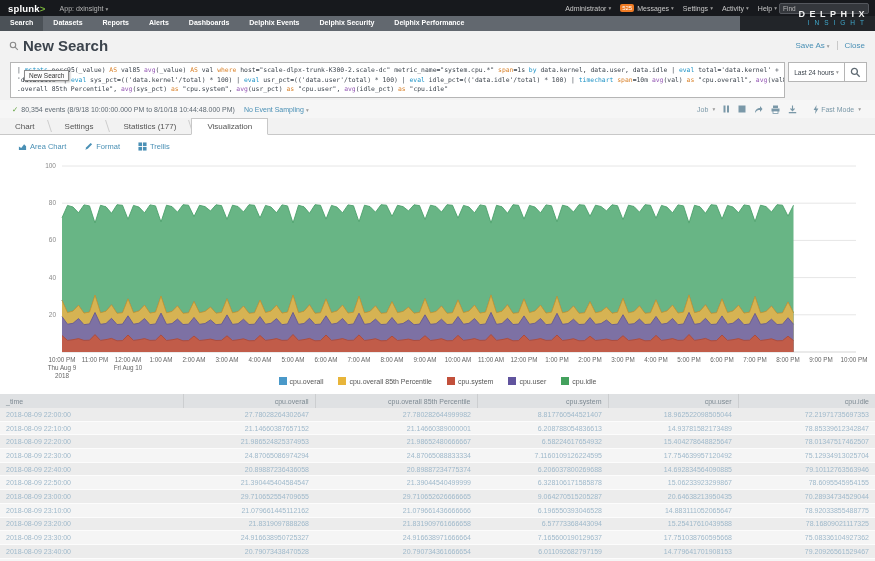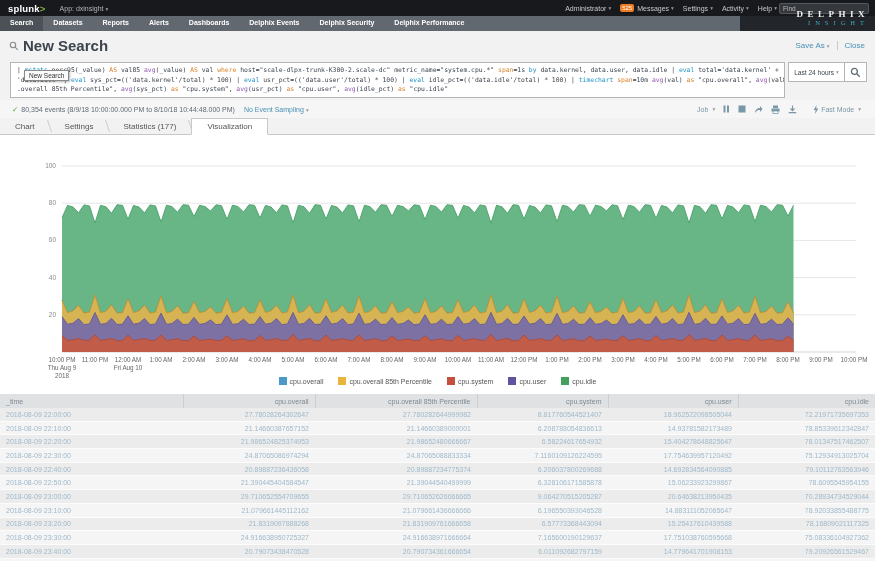--- a/index.html
+++ b/index.html
@@ -14,21 +14,21 @@
   .logo .gt{color:#7bb63d;font-weight:bold;}
   .app-menu{color:#b5b5b5;margin-right:10px;cursor:pointer;}
   .caret{font-size:5.5px;margin-left:2px;color:#9a9a9a;}
   .topbar-right{margin-left:auto;display:flex;align-items:center;gap:9px;}
   .menu-item{display:flex;align-items:center;cursor:pointer;color:#c9c9c9;}
   .badge{background:#ef7b24;color:#fff;border-radius:2px;padding:0 2px;font-size:6px;line-height:8px;margin-right:3px;}
   .find-wrap{margin:0 6px 0 2px;}
   .find{background:#34373c;border:1px solid #54575d;border-radius:2px;color:#cfcfcf;
         font-size:6.5px;height:9px;width:82px;padding:0 3px;outline:none;}
   .find::placeholder{color:#b9b9b9;}
-  .brand{position:absolute;right:6px;top:9px;z-index:7;text-align:right;line-height:1.15;pointer-events:none;font-family:Liberation Serif, serif;}
+  .brand{position:absolute;right:6px;top:9px;z-index:7;text-align:right;line-height:1.15;pointer-events:none;}
   .brand .l1{color:#f2f2f2;font-size:9px;letter-spacing:4.5px;font-weight:bold;}
   .brand .l2{color:#3fa9cc;font-size:6.5px;letter-spacing:5px;}
 
   
   .appnav{position:absolute;top:14px;left:0;right:0;height:17px;background:#62686f;display:flex;
           font-size:7px;color:#fff;z-index:5;}
   .appnav::after{content:"";position:absolute;right:0;top:0;width:135px;height:100%;background:#222529;}
   .nav-item{padding:0 10px;display:flex;align-items:center;font-weight:bold;cursor:pointer;}
   .nav-item.active{background:#4b5157;}
 
@@ -234,20 +234,45 @@
     </div>
   </section>
 
   <nav class="tabs" id="tabs">
       <div class="tab">Chart</div>
       <div class="tab">Settings</div>
       <div class="tab">Statistics (177)</div>
       <div class="tab active">Visualization</div>
     </nav>
 
+  <div class="viz-toolbar">
+    <span class="vt-item">
+      <svg width="9" height="9" viewBox="0 0 10 10">
+          <path d="M1 9 L1 5 L3.6 6.8 L6.8 2.6 L9 4.8 L9 9 Z" fill="#4a90b5"></path>
+        </svg>
+      <span>Area Chart</span>
+    </span>
+    <span class="vt-item">
+      <svg width="9" height="9" viewBox="0 0 10 10">
+          <path d="M1.5 8.5 L2.6 5.8 L7.4 1 L9 2.6 L4.2 7.4 Z" fill="#4a90b5"></path>
+        </svg>
+      <span>Format</span>
+    </span>
+    <span class="vt-item">
+      <svg width="9" height="9" viewBox="0 0 10 10">
+          <g fill="#4a90b5">
+            <rect x="0.5" y="0.5" width="4" height="4"></rect>
+            <rect x="5.5" y="0.5" width="4" height="4"></rect>
+            <rect x="0.5" y="5.5" width="4" height="4"></rect>
+            <rect x="5.5" y="5.5" width="4" height="4"></rect>
+          </g>
+        </svg>
+      <span>Trellis</span>
+    </span>
+  </div>
 
   <div class="chart">
     <svg class="plot" id="chart-svg" width="875" height="197" viewBox="0 0 875 197">
         <line x1="62" x2="856" y1="156.8" y2="156.8" stroke="#e6e6e6" stroke-width="1"></line>
         <text x="56" y="158.8" text-anchor="end" font-size="6.5" fill="#8a8a8a">20</text>
         <line x1="62" x2="856" y1="119.6" y2="119.6" stroke="#e6e6e6" stroke-width="1"></line>
         <text x="56" y="121.6" text-anchor="end" font-size="6.5" fill="#8a8a8a">40</text>
         <line x1="62" x2="856" y1="82.39999999999999" y2="82.39999999999999" stroke="#e6e6e6" stroke-width="1"></line>
         <text x="56" y="84.39999999999999" text-anchor="end" font-size="6.5" fill="#8a8a8a">60</text>
         <line x1="62" x2="856" y1="45.19999999999999" y2="45.19999999999999" stroke="#e6e6e6" stroke-width="1"></line>

